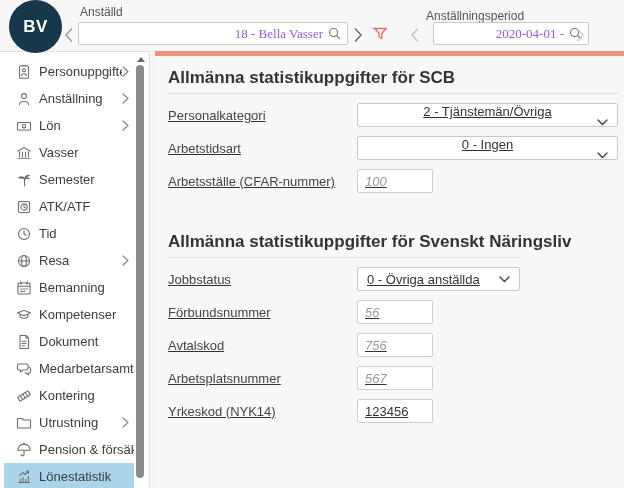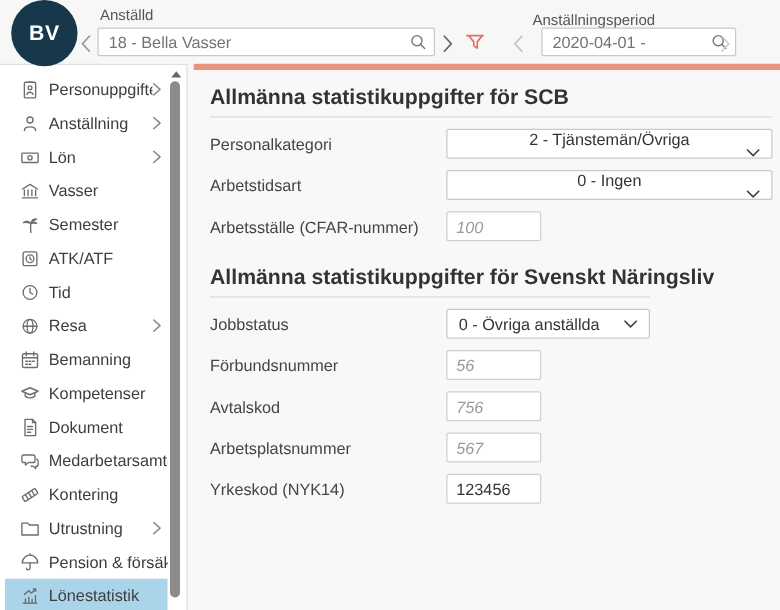--- a/index.html
+++ b/index.html
@@ -6,22 +6,22 @@
     background:#f7f7f7;font-family:"Liberation Sans",sans-serif;font-size:13px;color:#333;}
   
   .topbar{position:absolute;left:0;top:0;right:0;height:51px;background:#f7f7f7;}
   .avatar{position:absolute;left:9px;top:0px;width:53px;height:53px;border-radius:50%;
     background:#16384a;color:#fff;display:flex;align-items:center;justify-content:center;
     font-size:17px;font-weight:bold;letter-spacing:.5px;z-index:5;}
   .nav-label-top{position:absolute;font-size:12px;color:#555;}
   .chev-top{position:absolute;display:flex;align-items:center;height:22px;}
   .search-box{position:absolute;display:flex;align-items:center;background:#fff;
     border:1px solid #c9c9c9;border-radius:2px;height:23px;box-sizing:border-box;padding:0 5px 0 8px;}
-  .search-box input{border:none;outline:none;flex:1;font-family:Liberation Sans, sans-serif;
-    font-size:13px;color:#737373;background:transparent;padding:0;min-width:0;}
+  .search-box input{border:none;outline:none;flex:1;font-family:Liberation Serif, serif;
+    font-size:13px;color:#8b5cf6;background:transparent;padding:0;min-width:0;text-align:right;}
   .search-box .mag{flex:0 0 auto;margin-left:4px;display:flex;}
   
   .accentbar{position:absolute;left:155px;right:0;top:51px;height:5px;background:#e9947e;}
   
   .sidebar{position:absolute;left:0;top:51px;width:150px;bottom:0;background:#fff;
     border-top:1px solid #e0e0e0;border-right:1px solid #e0e0e0;box-sizing:border-box;}
   .nav{position:absolute;left:0;top:6px;right:15px;}
   .nav-item{height:27px;display:flex;align-items:center;padding-left:12px;margin-left:4px;cursor:pointer;}
   .nav-item.selected{background:#a9d4ea;}
   .nav-icon{width:16px;height:16px;margin-right:7px;flex:0 0 auto;display:flex;align-items:center;}
@@ -32,22 +32,22 @@
   .sb-arrow{position:absolute;top:3px;left:2px;width:0;height:0;
     border-left:4px solid transparent;border-right:4px solid transparent;border-bottom:5px solid #666;}
   .sb-thumb{position:absolute;top:11px;bottom:10px;left:1px;width:8px;background:#8b8b8b;border-radius:4px;}
   
   .content{position:absolute;left:155px;top:56px;right:0;bottom:0;background:#f8f8f8;
     padding:13px 0 0 13px;box-sizing:border-box;}
   .section-title{font-size:17px;font-weight:bold;color:#333;line-height:18px;}
   .rule{border-bottom:1px solid #dcdcdc;margin-top:6px;}
   .rule.w1{width:450px;}
   .rule.w2{width:352px;}
-  .sec2{margin-top:20px;}
-  .frow{display:flex;align-items:center;margin-top:9px;height:24px;}
+  .sec2{margin-top:40px;}
+  .frow{display:flex;align-items:center;margin-top:9px;height:24px;text-decoration:underline;}
   .flabel{width:189px;font-size:13px;color:#444;flex:0 0 auto;}
   .selectbox{height:24px;box-sizing:border-box;border:1px solid #c9c9c9;border-radius:2px;
     background:#fff;display:flex;align-items:center;padding:0 9px;font-size:13px;color:#333;cursor:pointer;}
   .selectbox .chevdn{margin-left:auto;display:flex;}
   .selectbox.wide{width:261px;flex-direction:column;}
   .selectbox.narrow{width:163px;}
   .tinput{height:24px;width:76px;box-sizing:border-box;border:1px solid #cfcfcf;border-radius:2px;
     background:#fff;padding:0 7px;font-family:"Liberation Sans",sans-serif;font-size:13px;color:#333;outline:none;}
   .tinput.ro{color:#9a9a9a;font-style:italic;}
 </style>

